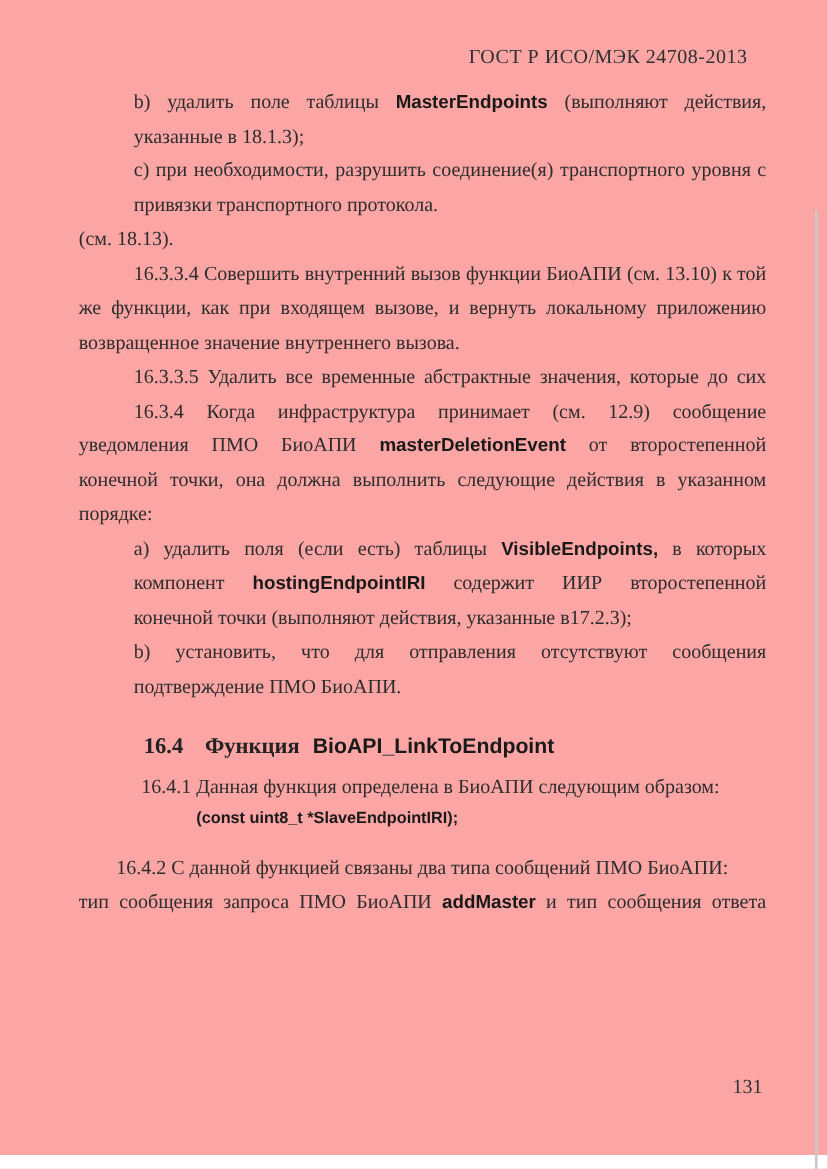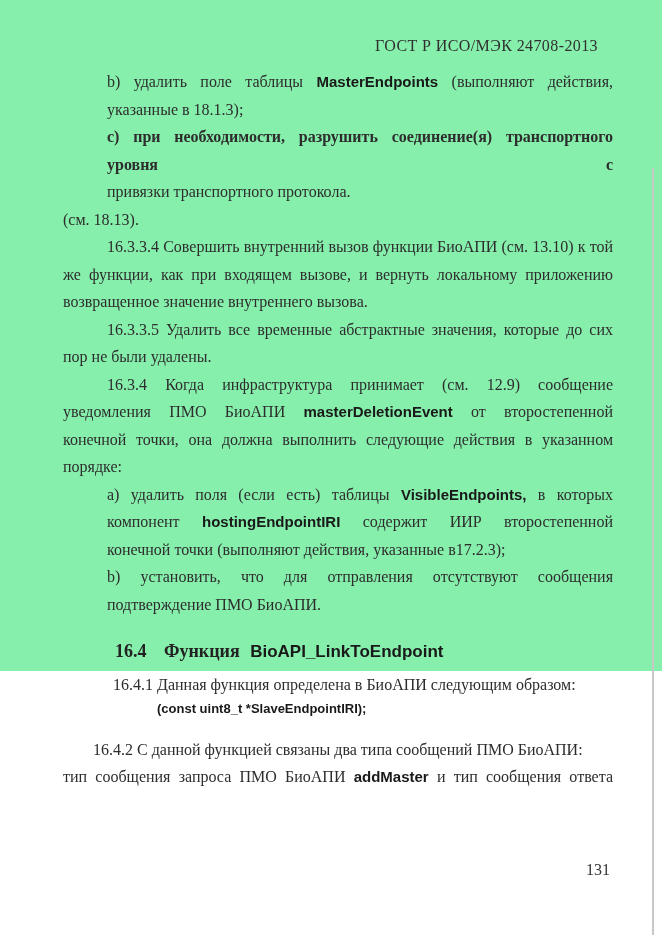--- a/index.html
+++ b/index.html
@@ -1,21 +1,21 @@
 <!DOCTYPE html>
 <html><head>
 <meta charset="utf-8">
 <style>
   html, body { margin:0; padding:0; }
   body {
     width:662px; height:935px; background:#ffffff;
     font-family:"Liberation Serif","DejaVu Serif",serif;
     color:#2d2d2d; overflow:hidden;
   }
-  .page { position:relative; width:662px; height:671px; background:#86efac; }
+  .page { position:relative; width:662px; height:924px; background:#fca5a5; }
   .running-header {
     padding-top:37px; padding-right:64px; text-align:right;
     font-size:16px; line-height:17px; letter-spacing:0.4px; color:#303030;
   }
   .content { margin:14px 46px 0 63px; width:550px; }
   .tline { font-size:16px; line-height:27.5px; color:#2d2d2d; }
   .tline.just { text-align:justify; text-align-last:justify; }
   b.term {
     font-family:"Liberation Sans","DejaVu Sans",sans-serif;
     font-weight:bold; font-size:15px; color:#191919;
@@ -54,28 +54,27 @@
 
   <div class="running-header">
     <span>ГОСТ Р ИСО/МЭК 24708-2013</span>
   </div>
 
   <div class="content">
 
     <div id="flow-top">
         <div class="tline just" style="padding-left: 44px;">b) удалить поле таблицы <b class="term">MasterEndpoints</b> (выполняют действия,</div>
         <div class="tline" style="padding-left: 44px;">указанные в 18.1.3);</div>
-        <div class="tline just" style="padding-left: 44px; font-weight: bold;">c) при необходимости, разрушить соединение(я) транспортного уровня с</div>
+        <div class="tline just" style="padding-left: 44px;">c) при необходимости, разрушить соединение(я) транспортного уровня с</div>
         <div class="tline" style="padding-left: 44px;">привязки транспортного протокола.</div>
         <div class="tline">(см. 18.13).</div>
         <div class="tline just" style="padding-left: 44px;">16.3.3.4 Совершить внутренний вызов функции БиоАПИ (см. 13.10) к той</div>
         <div class="tline just">же функции, как при входящем вызове, и вернуть локальному приложению</div>
         <div class="tline">возвращенное значение внутреннего вызова.</div>
         <div class="tline just" style="padding-left: 44px;">16.3.3.5 Удалить все временные абстрактные значения, которые до сих</div>
-        <div class="tline">пор не были удалены.</div>
         <div class="tline just" style="padding-left: 44px;">16.3.4 Когда инфраструктура принимает (см. 12.9) сообщение</div>
         <div class="tline just">уведомления ПМО БиоАПИ <b class="term">masterDeletionEvent</b> от второстепенной</div>
         <div class="tline just">конечной точки, она должна выполнить следующие действия в указанном</div>
         <div class="tline">порядке:</div>
         <div class="tline just" style="padding-left: 44px;">a) удалить поля (если есть) таблицы <b class="term">VisibleEndpoints,</b> в которых</div>
         <div class="tline just" style="padding-left: 44px;">компонент <b class="term">hostingEndpointIRI</b> содержит ИИР второстепенной</div>
         <div class="tline" style="padding-left: 44px;">конечной точки (выполняют действия, указанные в17.2.3);</div>
         <div class="tline just" style="padding-left: 44px;">b) установить, что для отправления отсутствуют сообщения</div>
         <div class="tline" style="padding-left: 44px;">подтверждение ПМО БиоАПИ.</div>
       </div>

